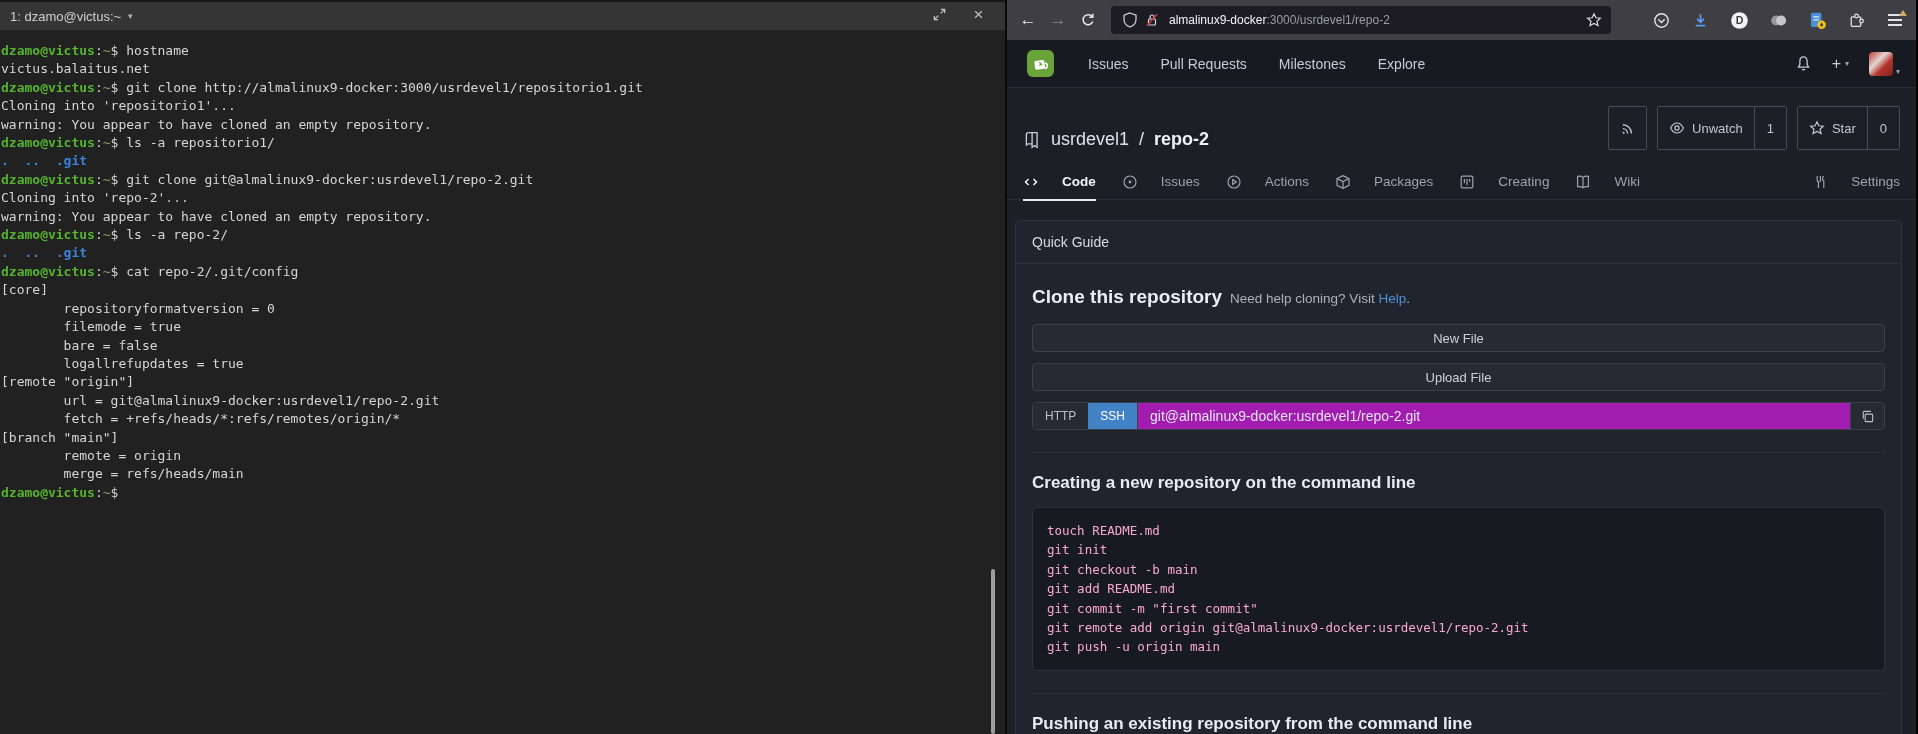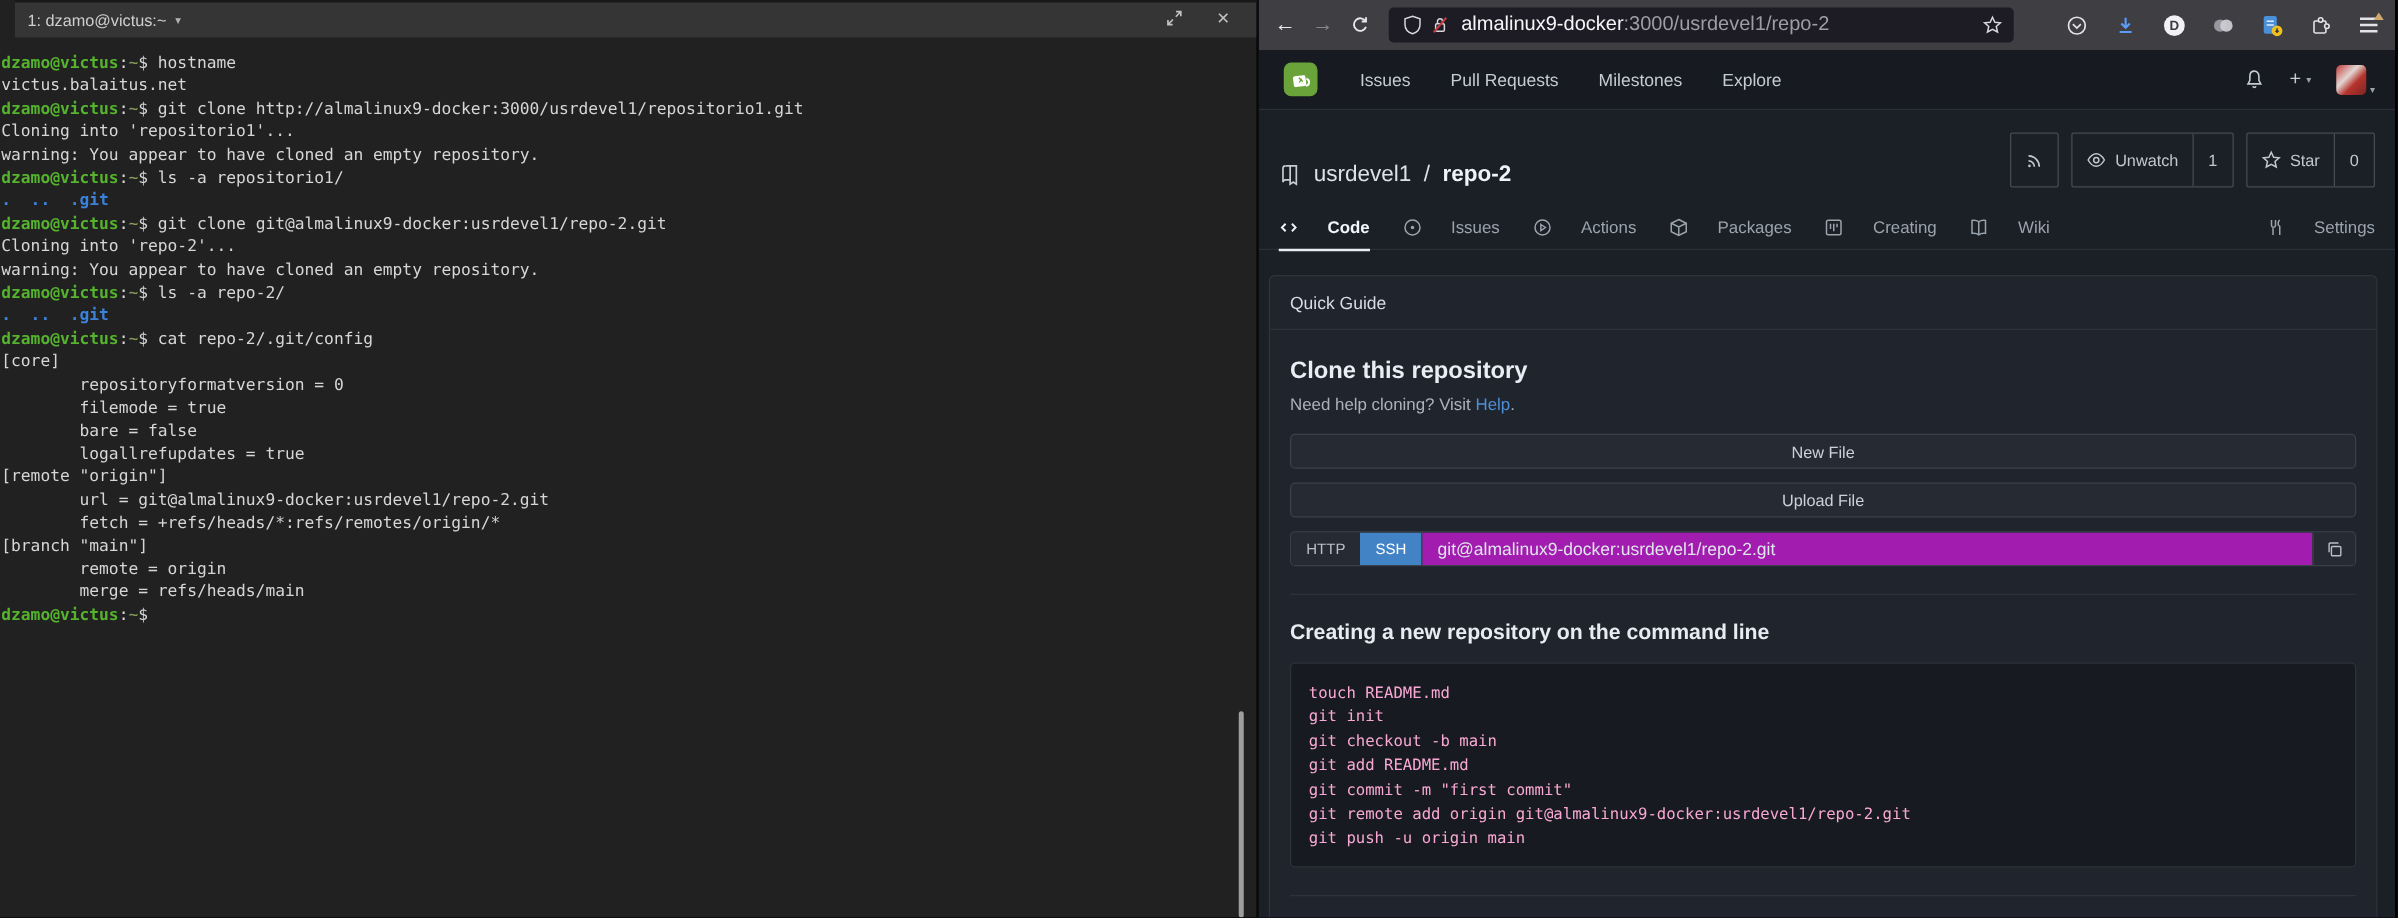--- a/index.html
+++ b/index.html
@@ -2,41 +2,41 @@
 <html><head>
 <meta charset="utf-8">
 <style>
   * { margin:0; padding:0; box-sizing:border-box; }
   html,body { width:1918px; height:734px; overflow:hidden; background:#000; }
   body { font-family:"Liberation Sans", sans-serif; }
   .screen { position:relative; width:1918px; height:734px; display:flex; }
 
   
   .terminal { width:1007px; height:734px; background:#212121; border-right:2px solid #0a0a0a; position:relative; flex:none; }
-  .term-titlebar { height:30px; background:#353535; border-top:2px solid #181818; display:flex; align-items:center; padding:0 10px; color:#cfcfcf; font-size:13px;margin-left:12px; }
+  .term-titlebar { height:30px; background:#353535; border-top:2px solid #181818; display:flex; align-items:center; padding:0 10px; color:#cfcfcf; font-size:13px; }
   .term-title { display:flex; align-items:center; gap:7px; }
   .term-caret { font-size:9px; color:#b5b5b5; }
   .term-winbtns { position:absolute; right:18px; top:6px; display:flex; gap:22px; align-items:center; }
   .term-winbtn { width:17px; height:17px; display:flex; align-items:center; justify-content:center; color:#c2c2c2; }
   .term-winbtn svg { stroke:#c2c2c2; }
   .term-close { font-size:17px; line-height:17px; }
   .term-body { padding:12px 0 0 1px; font-family:"DejaVu Sans Mono", monospace; font-size:13px; line-height:18.4px; color:#d6d6d6; }
   .tline { white-space:pre; }
   .tc-f { color:#d6d6d6; }
   .tc-g { color:#55b32d; font-weight:bold; }
   .tc-o { color:#8aa05a; }
   .tc-b { color:#3b82d8; font-weight:bold; }
   .term-scrollthumb { position:absolute; left:991px; top:569px; width:4px; height:165px; background:#9e9e9e; border-radius:2px; }
 
   
   .browser { width:909px; height:734px; display:flex; flex-direction:column; background:#1b1f26; flex:none; }
   .btoolbar { height:40px; background:#3e3e43; display:flex; align-items:center; padding:0 8px 0 6px; flex:none; }
   .navbtn { width:30px; height:28px; display:flex; align-items:center; justify-content:center; color:#e8e8ec; font-size:17px; border-radius:4px; }
   .navbtn.disabled { color:#87878d; }
-  .urlbar { margin-left:8px; width:500px; height:28px; background:#1d1b23; border-radius:4px; display:flex; align-items:center; padding:0 6px 0 8px; color:#f3f3f5; font-size:16px; }
+  .urlbar { margin-left:8px; width:500px; height:28px; background:#1d1b23; border-radius:4px; display:flex; align-items:center; padding:0 6px 0 8px; color:#f3f3f5; font-size:12px; }
   .urlbar .icn { display:flex; align-items:center; justify-content:center; width:22px; height:22px; flex:none; }
   .url-text { margin-left:6px; white-space:nowrap; overflow:hidden; flex:1; }
   .url-host { color:#f6f6f8; }
   .url-path { color:#9d9da6; }
   .tb-icons { display:flex; align-items:center; gap:17px; margin-left:auto; margin-right:2px; }
   .tb-icon { width:22px; height:22px; display:flex; align-items:center; justify-content:center; position:relative; color:#e3e3e8; }
   .hamburger { display:flex; flex-direction:column; gap:3px; }
   .hamburger i { display:block; width:14px; height:1.8px; background:#e3e3e8; }
   .ham-badge { position:absolute; top:1px; right:-1px; width:0; height:0; border-left:4px solid transparent; border-right:4px solid transparent; border-bottom:6px solid #cfa86e; }
 
@@ -61,21 +61,21 @@
   .g-btn-count { display:flex; align-items:center; padding:0 12px; color:#bfc8d1; font-size:13px; border-left:1px solid #454c54; }
   .g-tabs { display:flex; align-items:center; gap:26px; padding:0 16px; border-bottom:1px solid #2a2e36; height:36px; flex:none; }
   .g-tab { display:flex; align-items:center; gap:23px; color:#9aa4ae; font-size:13.5px; height:36px; position:relative; }
   .g-tab.active { color:#f2f6fa; font-weight:700; }
   .g-tab.active::after { content:""; position:absolute; left:0; right:0; bottom:-1px; height:2px; background:#e8edf2; }
   .g-tab-settings { margin-left:auto; }
   .g-content { flex:1; overflow:hidden; padding:20px 14px 0 8px; }
   .g-card { border:1px solid #2d333b; border-radius:5px; background:#20242c; }
   .g-card-header { padding:13px 16px; border-bottom:1px solid #2d333b; color:#d6dde4; font-size:14px; }
   .g-card-body { padding:16px; }
-  .g-clone-head { display:flex; align-items:baseline; gap:8px; margin:6px 0 16px 0;flex-direction:column; }
+  .g-clone-head { display:flex; align-items:baseline; gap:8px; margin:6px 0 16px 0; }
   .g-clone-title { color:#e9eef4; font-size:19px; font-weight:600; }
   .g-clone-sub { color:#aab3bc; font-size:13.5px; }
   .g-link { color:#4e8fd6; }
   .g-widebtn { width:100%; height:28px; border:1px solid #3a414a; background:#262b33; border-radius:4px; color:#c9d2da; font-size:13px; display:flex; align-items:center; justify-content:center; margin-bottom:11px; }
   .g-clone-row { display:flex; align-items:stretch; height:28px; border:1px solid #3a414a; border-radius:4px; overflow:hidden; }
   .g-proto { display:flex; align-items:center; padding:0 12px; font-size:12px; color:#b7c0c9; background:#262b33; }
   .g-proto.active { background:#4183c4; color:#fff; }
   .g-clone-input { flex:1; background:#a21caf; border:none; border-left:1px solid #3a414a; color:#dfe6ec; font-size:14px; padding:0 12px; display:flex; align-items:center; white-space:nowrap; overflow:hidden; }
   .g-copybtn { width:34px; display:flex; align-items:center; justify-content:center; color:#b7c0c9; background:#262b33; border-left:1px solid #3a414a; }
   .g-divider { border-top:1px solid #2c323a; margin:22px 0 20px 0; }
@@ -368,20 +368,21 @@
             <div class="g-section-head">Creating a new repository on the command line</div>
             <div class="g-codeblock">touch README.md
 git init
 git checkout -b main
 git add README.md
 git commit -m "first commit"
 git remote add origin git@almalinux9-docker:usrdevel1/repo-2.git
 git push -u origin main</div>
 
             <div class="g-divider"></div>
+            <div class="g-section-head">Pushing an existing repository from the command line</div>
             <div class="g-codeblock partial"></div>
 
           </div>
         </div>
       </div>
 
     </div>
   </div>
 </div>
 

